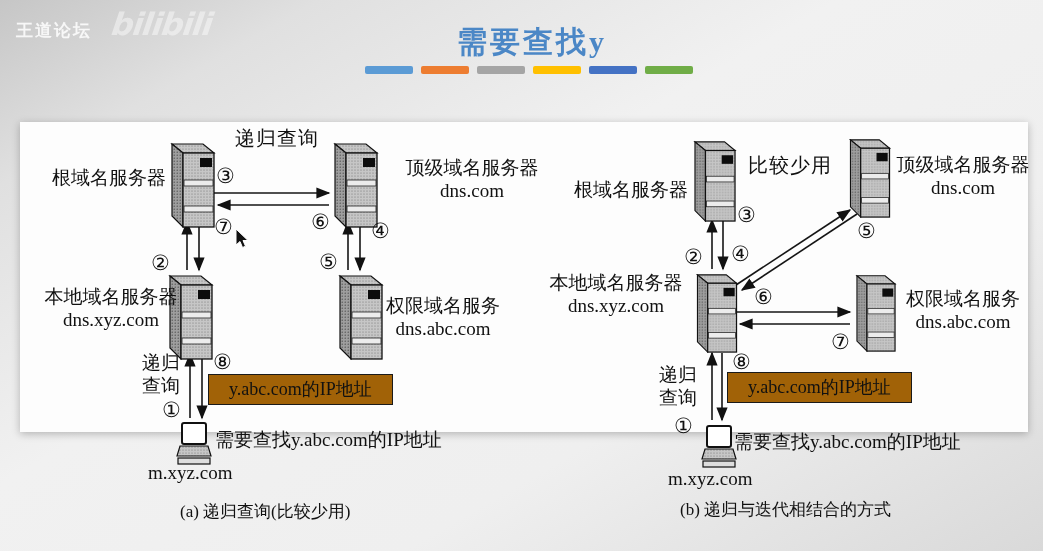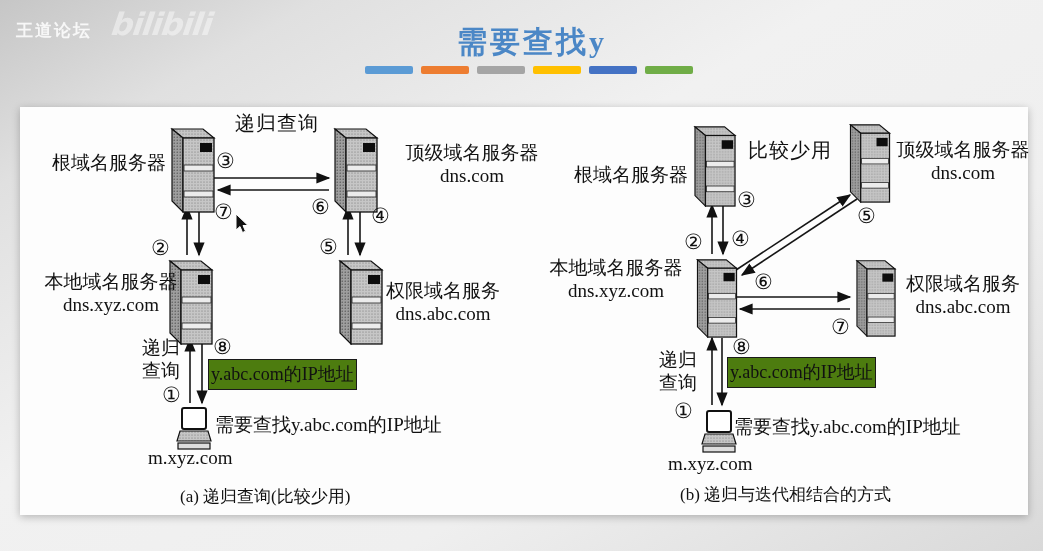--- a/index.html
+++ b/index.html
@@ -12,29 +12,29 @@
   
   .watermark{left:10px;top:19px;font-family:"Liberation Sans","DejaVu Sans",sans-serif;
     font-weight:700;font-size:17px;letter-spacing:2px;color:#fff;opacity:.85;margin-left:6px;}
   .bili{left:112px;top:6px;font-family:"DejaVu Sans",sans-serif;font-style:italic;font-weight:700;
     font-size:31px;color:#fff;opacity:.45;transform:skewX(-8deg);letter-spacing:-1px;}
   .title{left:22px;top:22px;width:1020px;text-align:center;font-size:30px;font-weight:700;
     color:#4b87c6;letter-spacing:3px;}
   .dashes{left:365px;top:66px;display:flex;gap:8px;}
   .dash{width:48px;height:8px;border-radius:2px;}
   
-  .panel{left:20px;top:107px;width:1008px;height:408px;background:#fdfdfd;
+  .panel{left:20px;top:122px;width:1008px;height:310px;background:#fdfdfd;
     box-shadow:0 2px 8px rgba(0,0,0,.25);}
   .lbl{position:absolute;font-size:19px;line-height:23px;white-space:nowrap;}
   .ctr{text-align:center;font-family:Liberation Serif, serif;}
   .rgt{text-align:right;}
   .mode{font-size:20px;letter-spacing:1px;}
   .step{position:absolute;font-size:21px;line-height:21px;}
-  .ipbox{position:absolute;border:1.6px solid #1a1a1a;background:#4d7c0f;font-size:18px;
-    line-height:29px;text-align:right;padding:0 2px;white-space:nowrap;}
+  .ipbox{position:absolute;border:1.6px solid #1a1a1a;background:#a16207;font-size:18px;
+    line-height:29px;text-align:right;padding:0 20px;white-space:nowrap;}
   .caption{position:absolute;font-size:17px;white-space:nowrap;}
   svg.lines{position:absolute;left:0;top:0;pointer-events:none;}
 </style>
 </head>
 <body>
 
 <svg width="0" height="0" style="position:absolute">
   <defs>
     <pattern id="stip" width="3" height="3" patternUnits="userSpaceOnUse">
       <rect width="3" height="3" fill="#c6c6c6"></rect>

